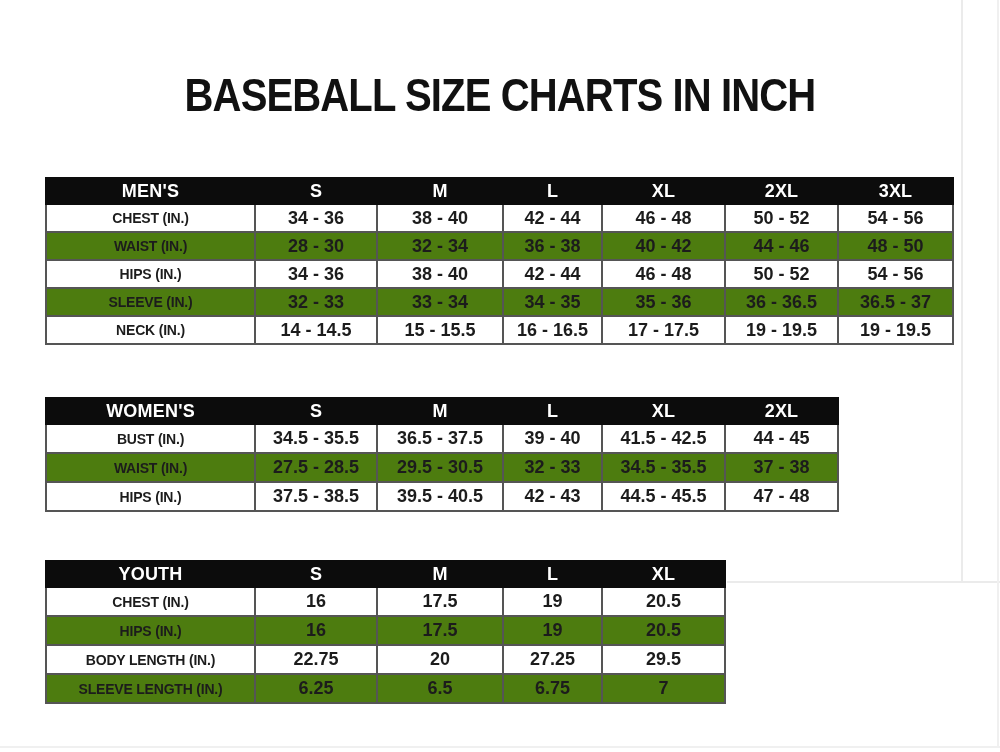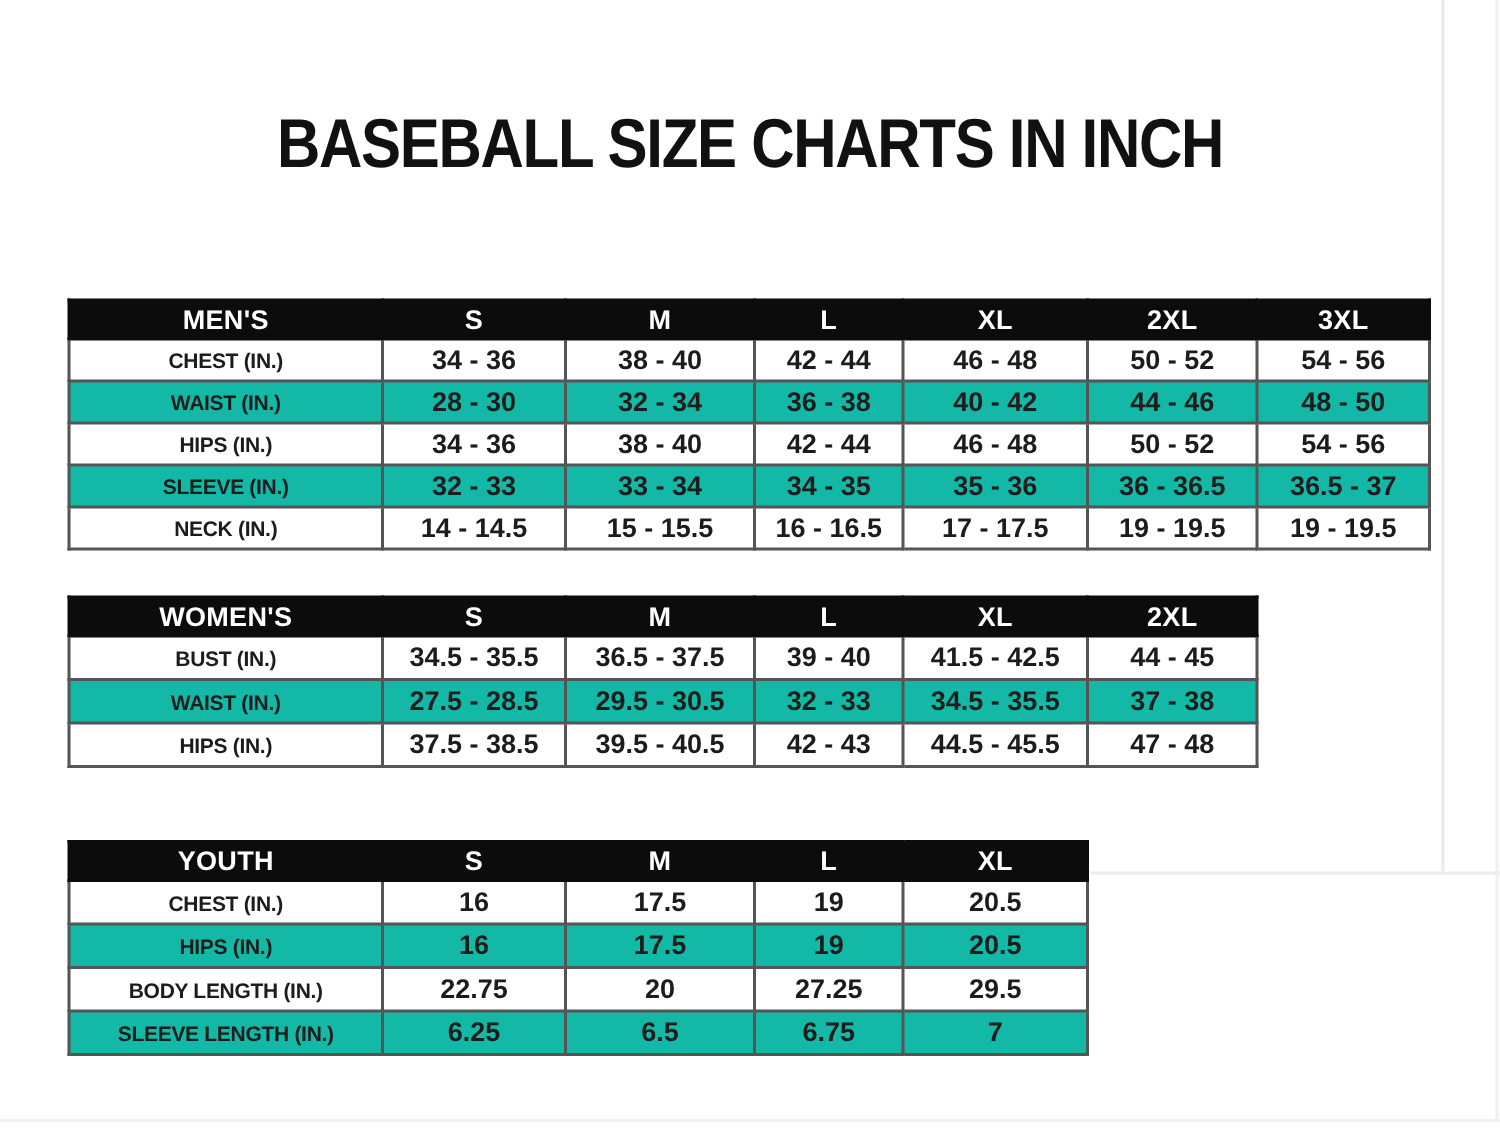--- a/index.html
+++ b/index.html
@@ -31,21 +31,21 @@
     transform-origin: 50% 50%;
     white-space: nowrap;
   }
   table.size-table {
     position: absolute;
     left: 45px;
     border-collapse: collapse;
     table-layout: fixed;
     border: 2px solid #3a3a3a;
   }
-  #table-mens   { top: 199px; }
+  #table-mens   { top: 177px; }
   #table-womens { top: 397px; }
   #table-youth  { top: 560px; border-radius: 10px; }
   .size-table th {
     background: #0c0c0c;
     color: #ffffff;
     font-weight: 700;
     font-size: 18px;
     height: 24px;
     text-align: center;
     vertical-align: middle;
@@ -59,21 +59,21 @@
     color: #1c1c1c;
     height: 26px;
     text-align: center;
     vertical-align: middle;
     border: 2px solid #555555;
     padding: 0;
     white-space: nowrap;
     background: #ffffff;
   }
   #table-womens td, #table-youth td { height: 27px; }
-  .size-table tr.alt td { background: #14b8a6; }
+  .size-table tr.alt td { background: #4d7c0f; }
   .size-table td.row-label { font-size: 14px; letter-spacing: -0.2px; }
   .artifact {
     position: absolute;
     background: #ebebeb;
   }
   #artifact-vline  { left: 961px; top: 0;     width: 2px;  height: 581px; }
   #artifact-hline  { left: 727px; top: 581px; width: 273px; height: 2px; }
   #artifact-bottom { left: 0;     top: 746px; width: 1000px; height: 2px; background:#f0f0f0; }
   #artifact-right  { left: 997px; top: 0;     width: 2px;  height: 746px; background:#f0f0f0; }
 </style>

